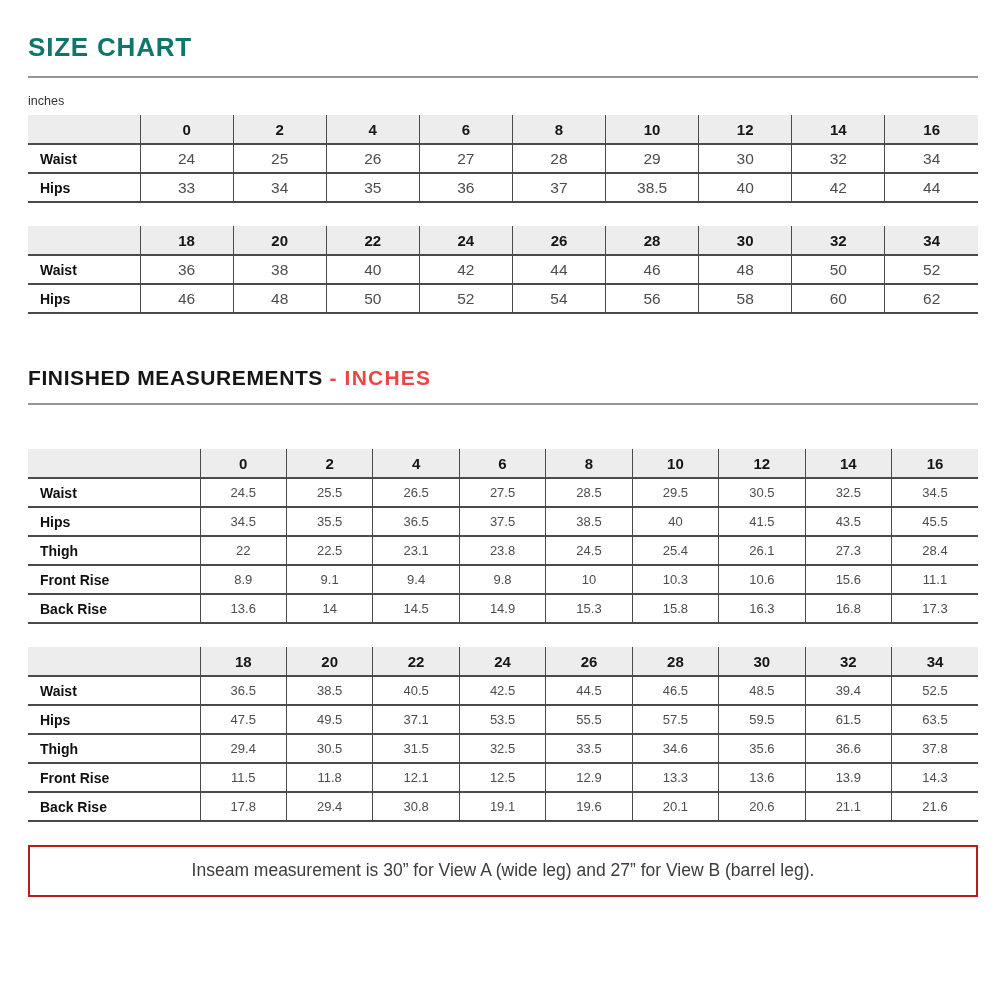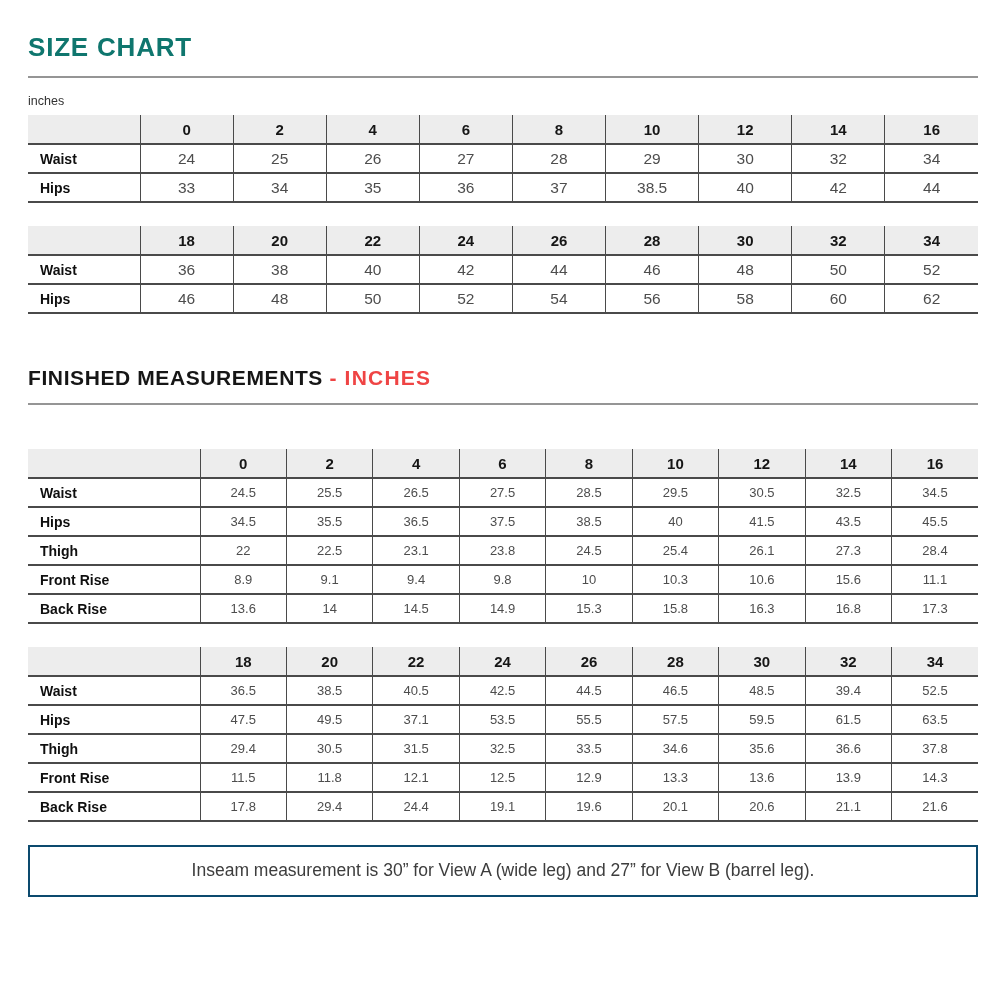--- a/index.html
+++ b/index.html
@@ -67,21 +67,21 @@
   table.size-table tbody td { color: #4d4d4d; }
   .body-table col.label-col-w   { width: 112px; }
   .finished-table col.label-col-w { width: 172px; }
   .body-table tbody td     { font-size: 15.5px; }
   .finished-table tbody td { font-size: 13px; }
   .finished-table { margin-top: 44px; }
   .finished-table + .finished-table { margin-top: 4px; }
 
   .note-box {
     margin-top: 22px;
-    border: 2px solid #0c4a6e;
+    border: 2px solid #b91c1c;
     padding: 13px 10px 14px;
     text-align: center;
   }
   .note-text { font-size: 17.5px; color: #3d3d3d; }
 </style>
 </head>
 <body>
 
 <div class="page">
 
@@ -338,21 +338,21 @@
           <td>12.9</td>
           <td>13.3</td>
           <td>13.6</td>
           <td>13.9</td>
           <td>14.3</td>
         </tr>
         <tr>
           <th class="label-col">Back Rise</th>
           <td>17.8</td>
           <td>29.4</td>
-          <td>24.4</td>
+          <td>30.8</td>
           <td>19.1</td>
           <td>19.6</td>
           <td>20.1</td>
           <td>20.6</td>
           <td>21.1</td>
           <td>21.6</td>
         </tr>
       </tbody>
     </table>
 

